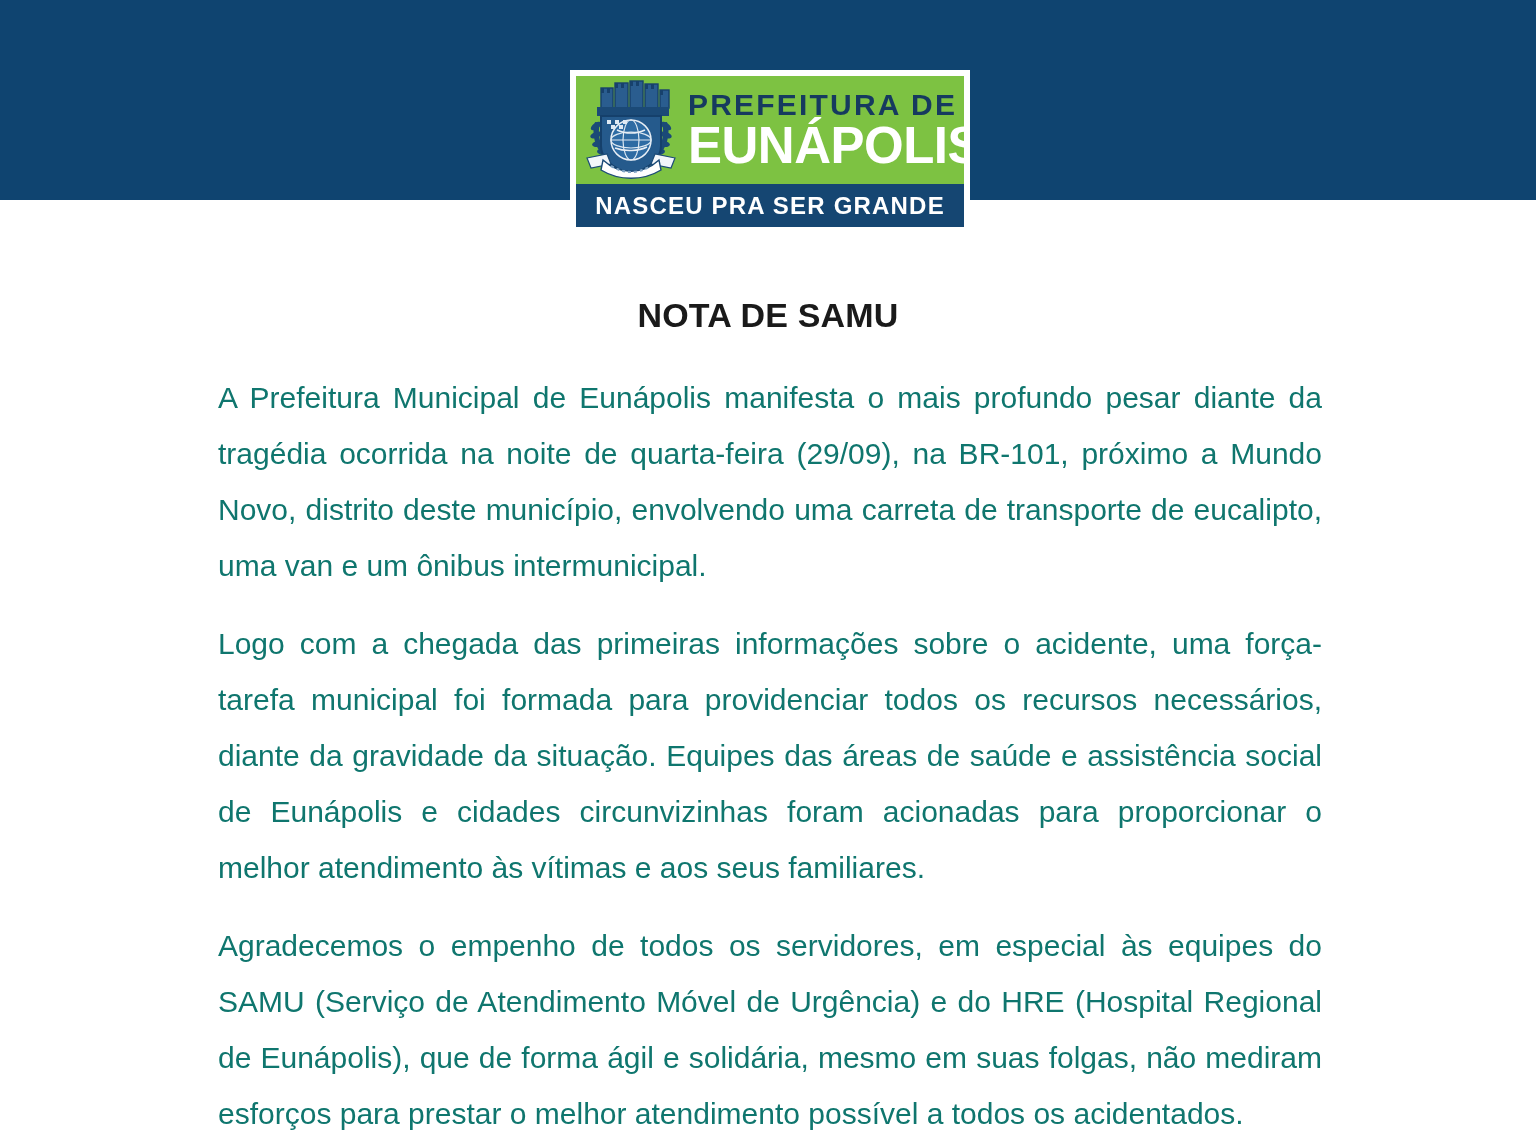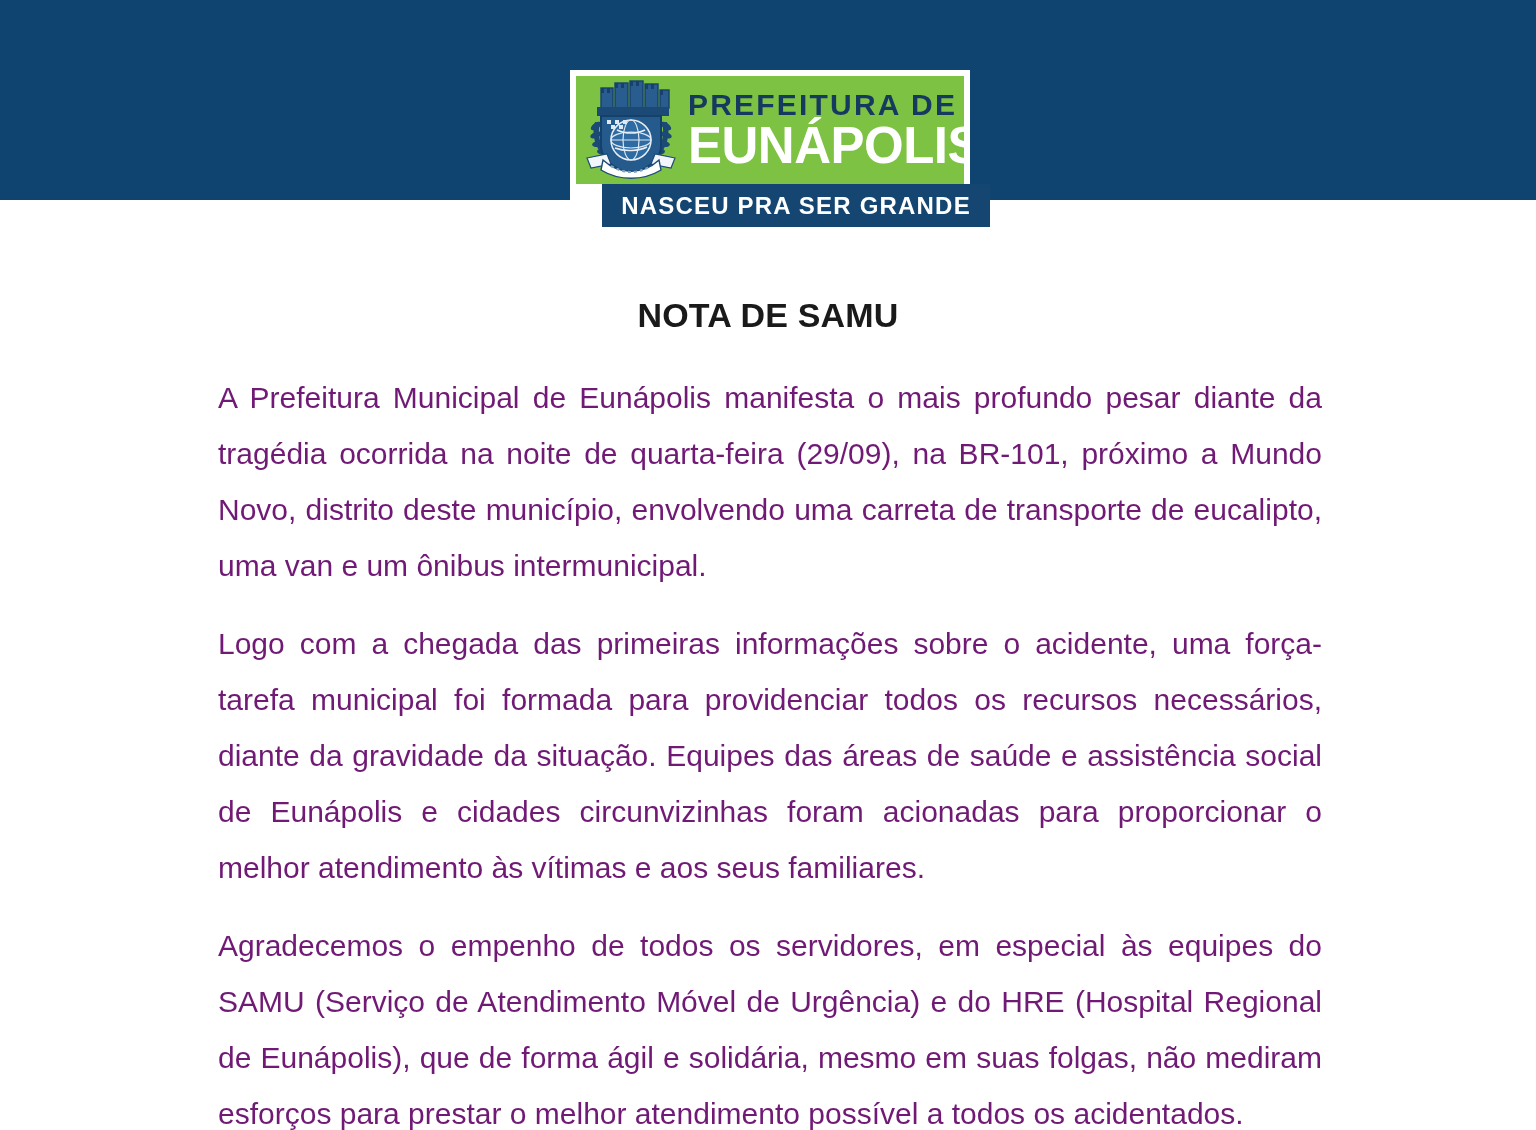--- a/index.html
+++ b/index.html
@@ -89,21 +89,20 @@
     white-space: nowrap;
   }
 
   .logo-blue-bar {
     width: 388px;
     height: 43px;
     background: #154672;
     display: flex;
     align-items: center;
     justify-content: center;
-    margin-left: 26px;
   }
 
   .word-slogan {
     color: #ffffff;
     font-weight: bold;
     font-size: 24px;
     letter-spacing: 1.2px;
     line-height: 1;
     white-space: nowrap;
   }
@@ -124,21 +123,21 @@
   .doc-body {
     position: absolute;
     top: 370px;
     left: 218px;
     width: 1104px;
   }
 
   .doc-body p {
     font-size: 30px;
     line-height: 56px;
-    color: #701a75;
+    color: #0f766e;
     text-align: justify;
     text-justify: inter-word;
     margin-bottom: 22px;
   }
 
   .doc-body p:last-child { margin-bottom: 0; }
 </style>
 </head>
 <body>
 

